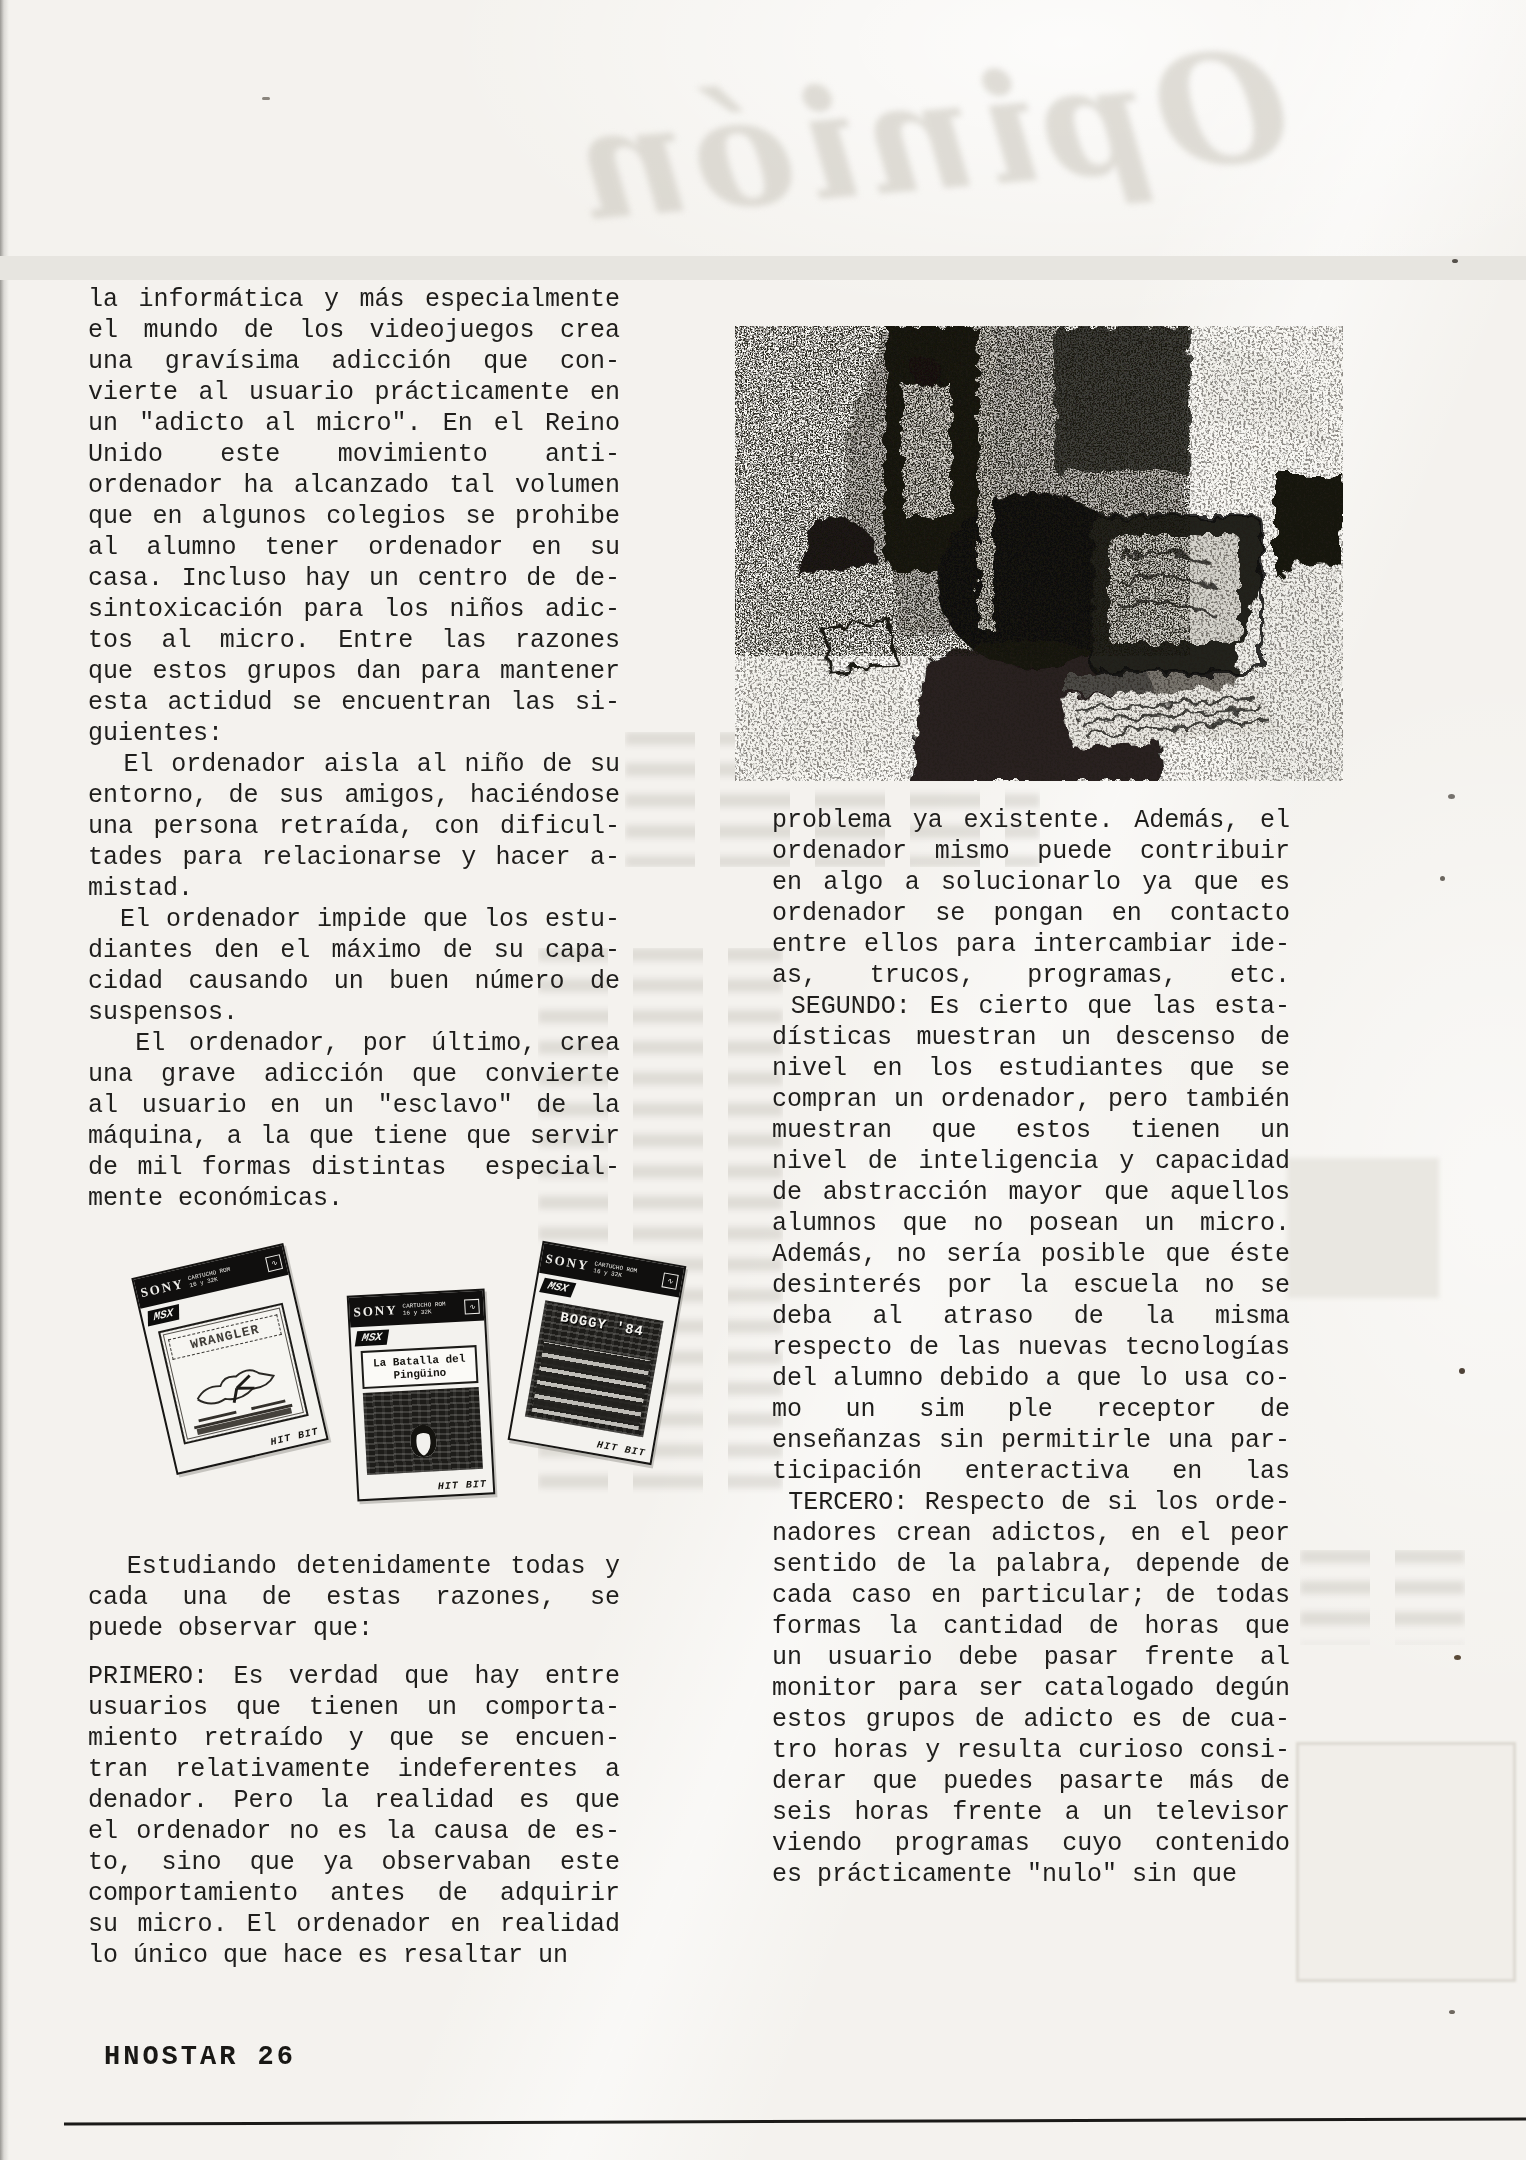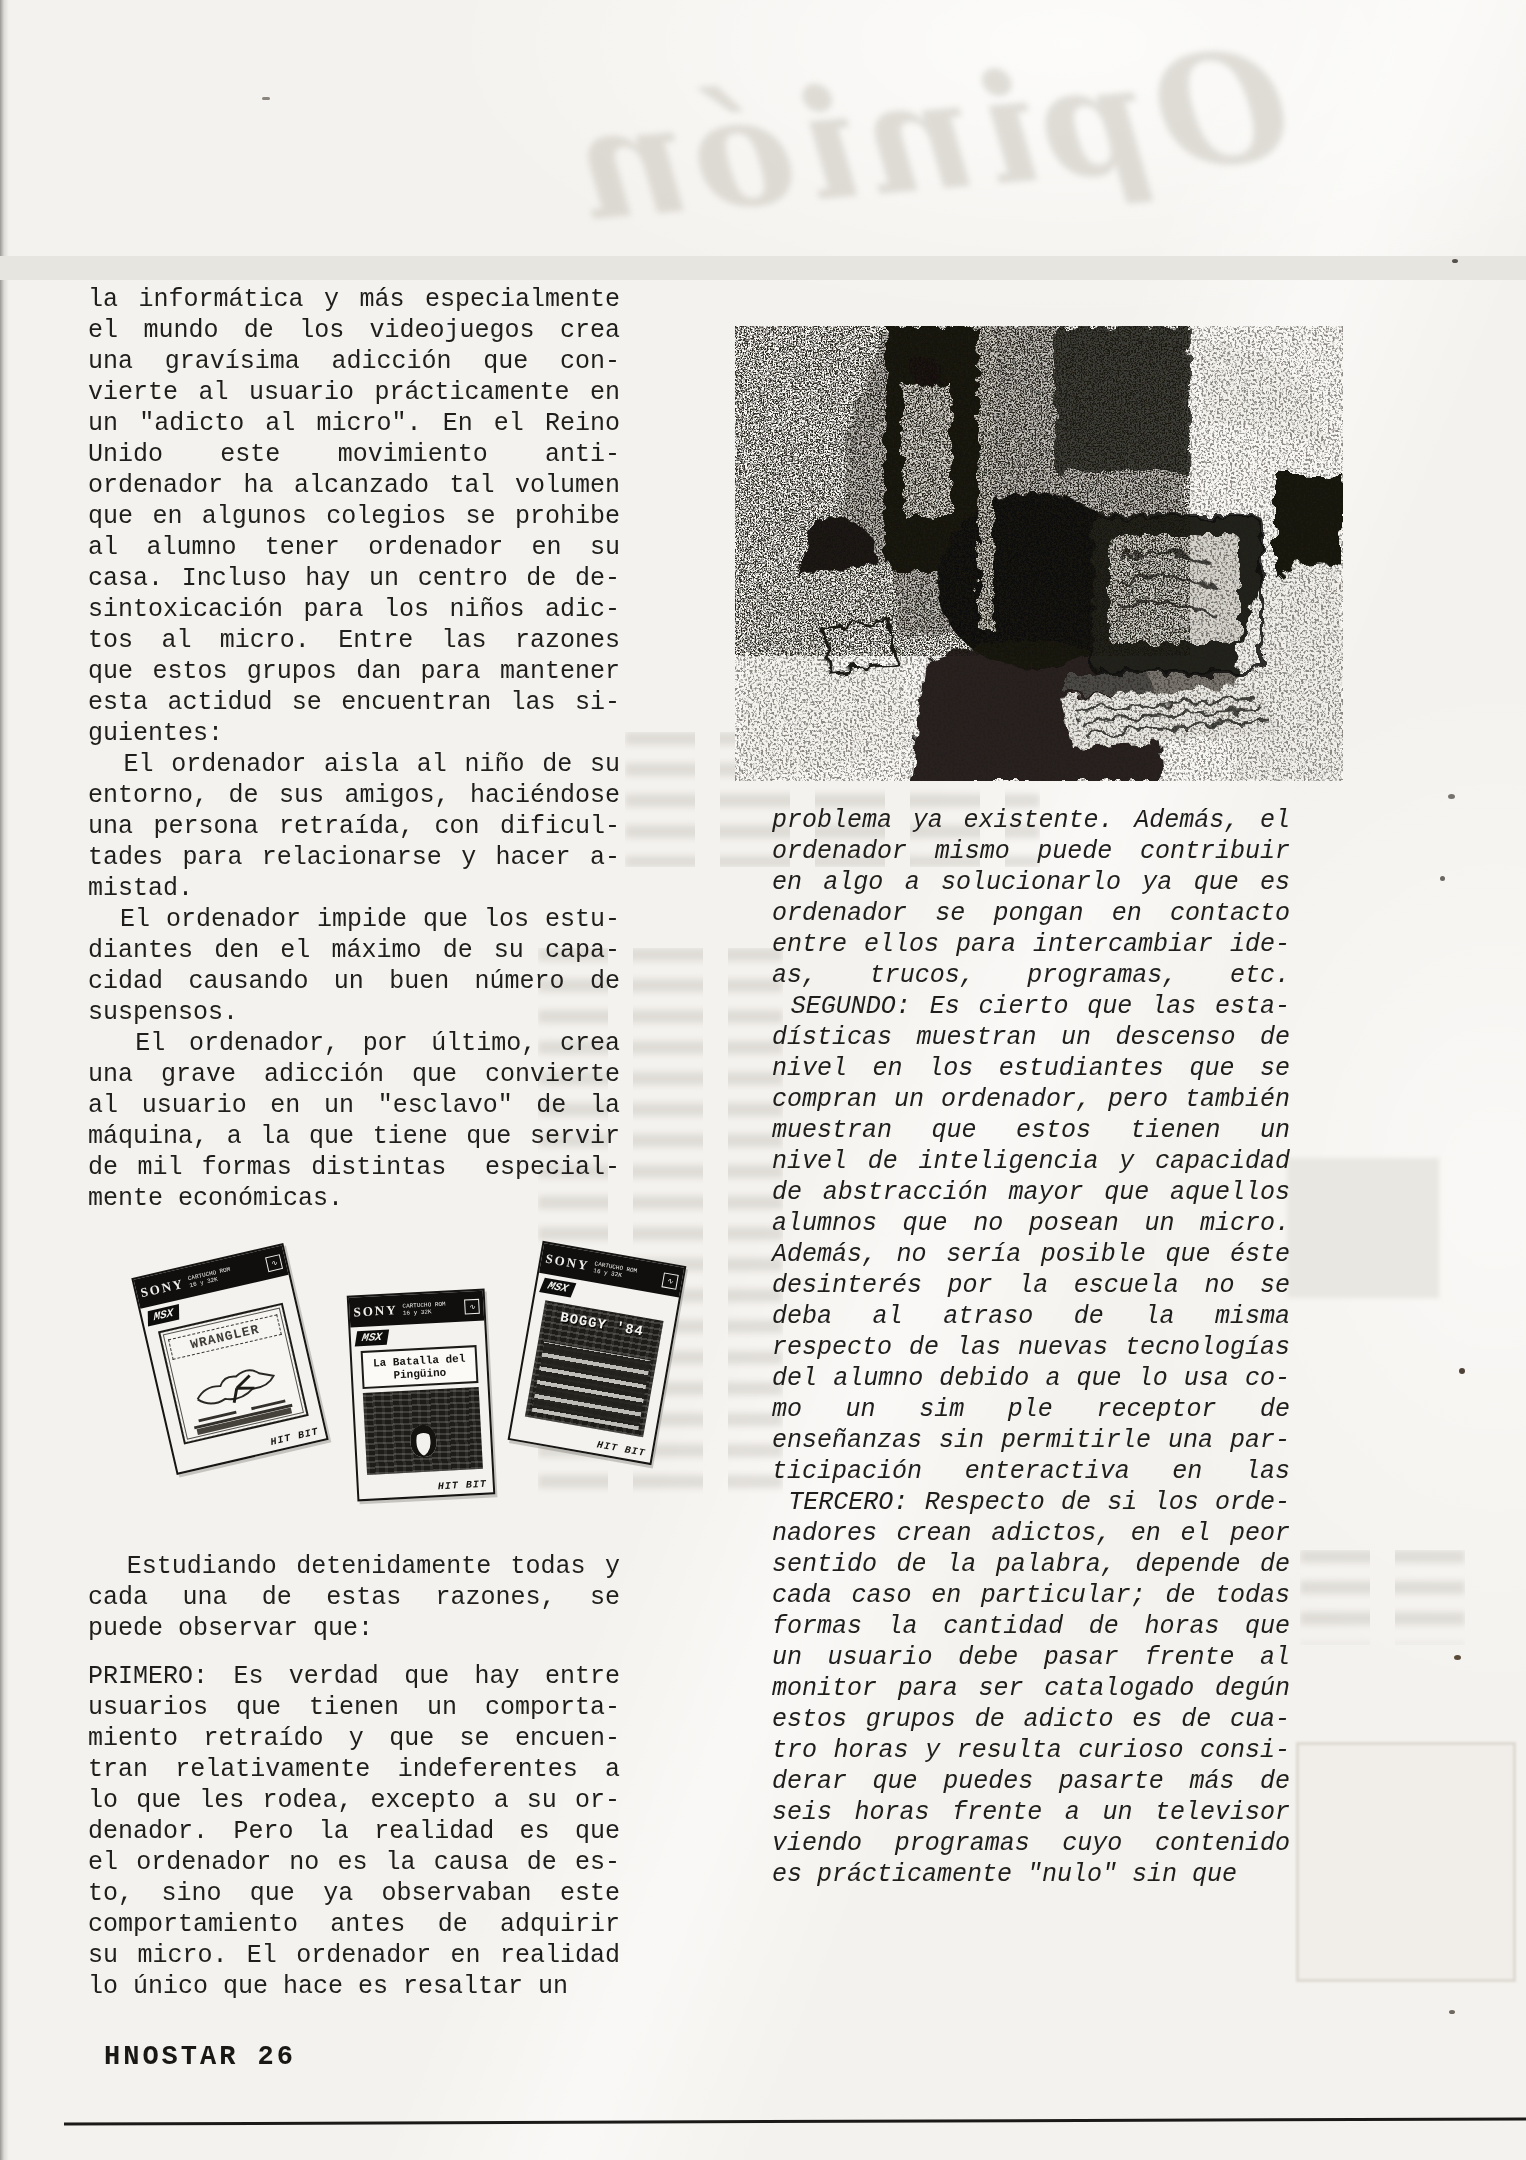--- a/index.html
+++ b/index.html
@@ -13,21 +13,21 @@
     font-family:"Liberation Mono","DejaVu Sans Mono",monospace;color:#1f1e1c;}
   .band{position:absolute;left:0;top:256px;width:1526px;height:24px;background:#e7e5e0;}
   .watermark{position:absolute;left:520px;top:18px;width:820px;height:250px;
     font-family:"DejaVu Serif",serif;font-style:italic;font-weight:bold;
     font-size:152px;line-height:235px;text-align:center;letter-spacing:6px;
     color:#c9c5bb;opacity:.55;filter:blur(3px);
     transform:scaleX(-1) rotate(5deg);pointer-events:none;}
   .col{position:absolute;font-size:25px;line-height:31px;}
   .colLA{left:88px;top:284px;width:532px;}
   .colLB{left:88px;top:1551px;width:532px;}
-  .colR{left:772px;top:805px;width:518px;font-style:italic;}
+  .colR{left:772px;top:805px;width:518px;}
   .para{margin:0;}
   .para.gap{margin-top:17px;}
   .tl{text-align:justify;text-align-last:justify;white-space:pre-wrap;height:31px;overflow:visible;}
   .tl.last{text-align-last:left;}
   
   .photo{position:absolute;left:735px;top:326px;width:608px;height:455px;}
   
   .cart{position:absolute;background:#f3f2ee;border:2px solid #161513;box-shadow:2px 3px 0 rgba(60,58,52,.25);}
   .cart1{left:152px;top:1258px;width:152px;height:198px;transform:rotate(-13deg);}
   .cart2{left:352px;top:1292px;width:134px;height:202px;transform:rotate(-3deg);}
@@ -137,21 +137,20 @@
     <div class="para">
         <div class="tl">  Estudiando detenidamente todas y</div>
         <div class="tl">cada una de estas razones, se</div>
         <div class="tl last">puede observar que:</div>
       </div>
     <div class="para gap">
         <div class="tl">PRIMERO: Es verdad que hay entre</div>
         <div class="tl">usuarios que tienen un comporta-</div>
         <div class="tl">miento retraído y que se encuen-</div>
         <div class="tl">tran relativamente indeferentes a</div>
-        <div class="tl">lo que les rodea, excepto a su or-</div>
         <div class="tl">denador. Pero la realidad es que</div>
         <div class="tl">el ordenador no es la causa de es-</div>
         <div class="tl">to, sino que ya observaban este</div>
         <div class="tl">comportamiento antes de adquirir</div>
         <div class="tl">su micro. El ordenador en realidad</div>
         <div class="tl last">lo único que hace es resaltar un</div>
       </div>
   </div>
 
   <div class="col colR">

